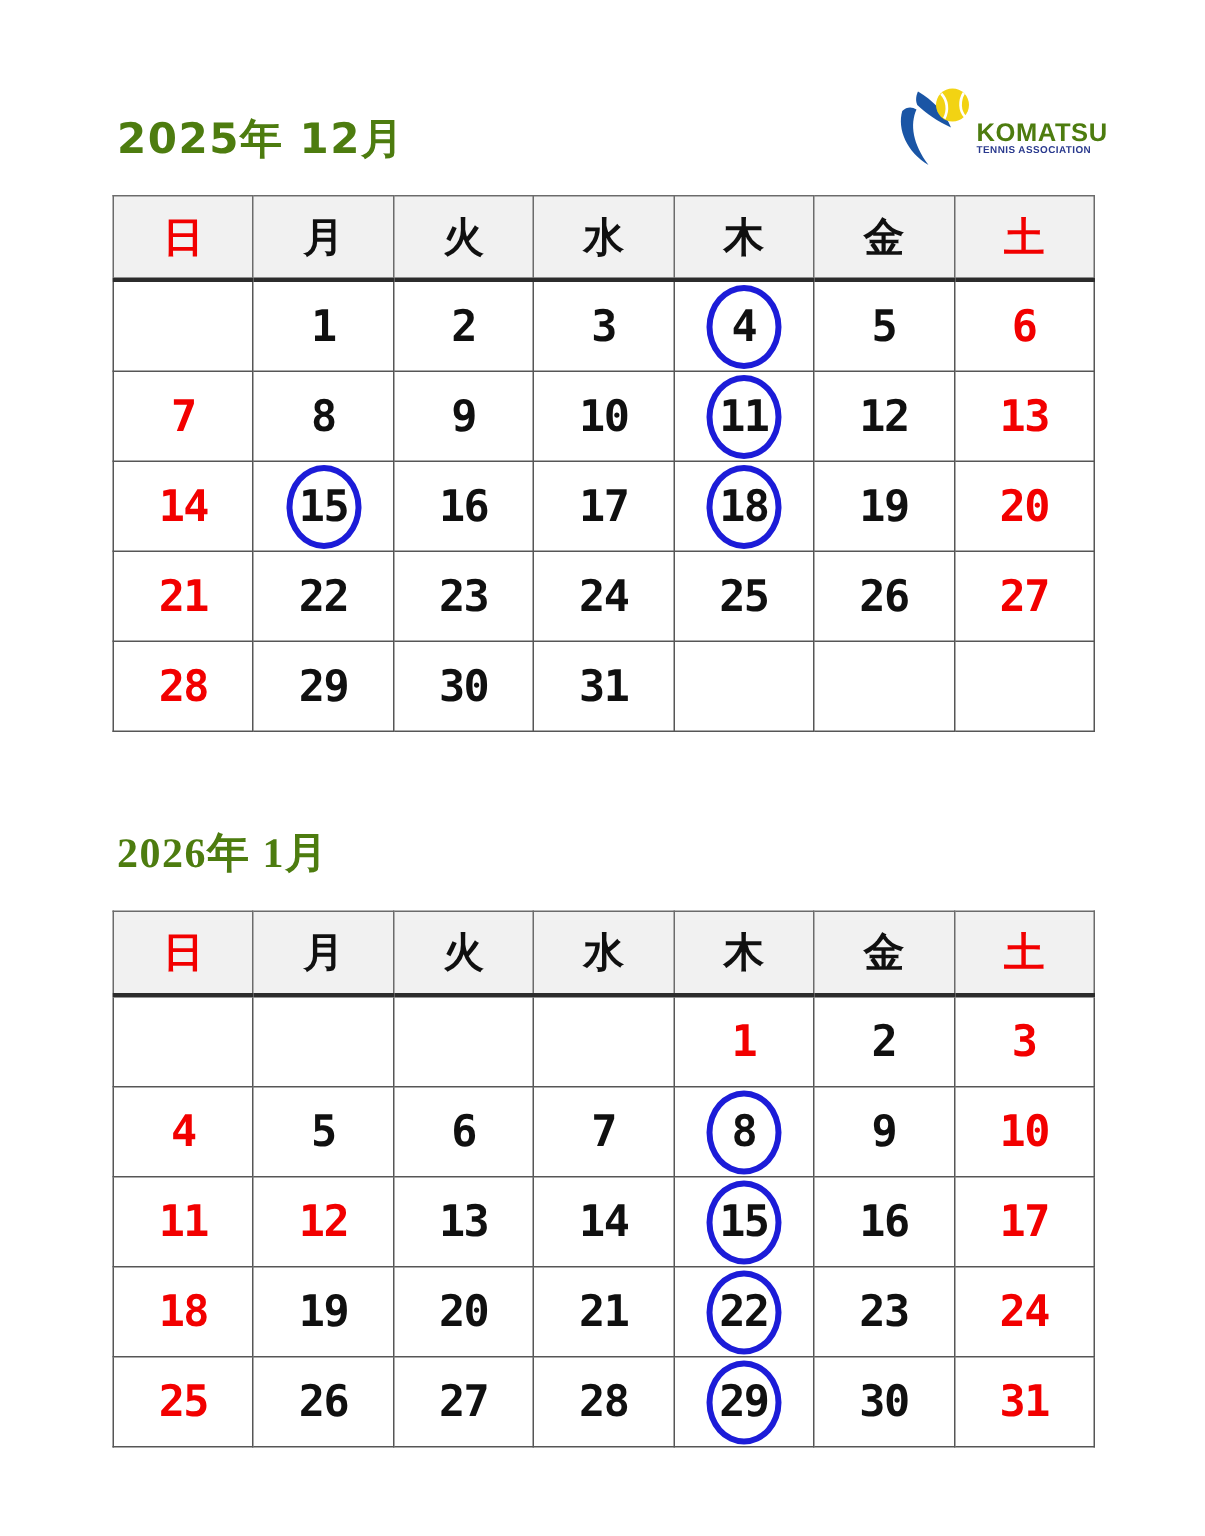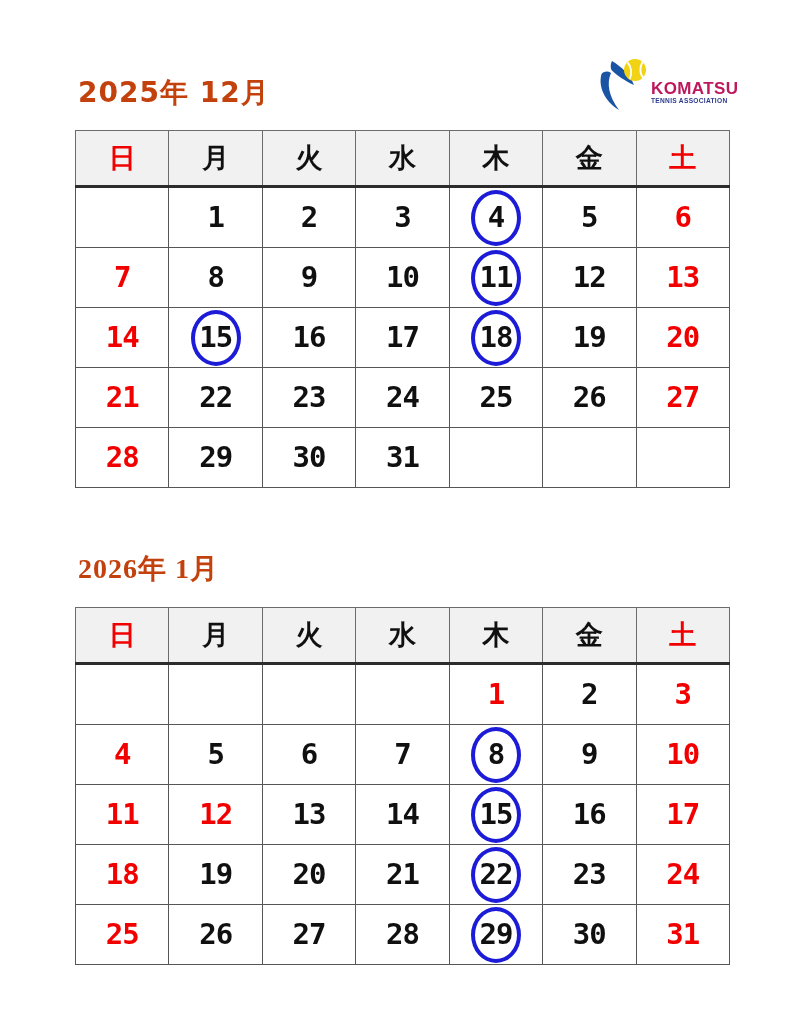--- a/index.html
+++ b/index.html
@@ -1,31 +1,31 @@
 <!DOCTYPE html>
 <html><head>
 <meta charset="utf-8">
 <style>
   html,body{margin:0;padding:0;}
   body{
     width:803px;height:1024px;position:relative;background:#ffffff;
     font-family:"DejaVu Sans",sans-serif;overflow:hidden;
   }
   .cal-title{
-    position:absolute;left:78px;font-size:28px;font-weight:bold;color:#c2410c;
+    position:absolute;left:78px;font-size:28px;font-weight:bold;color:#4d7c0f;
     letter-spacing:1px;font-family:"DejaVu Sans",sans-serif;white-space:nowrap;
   }
   #title1{top:74px;}
   #title2{top:550px;font-family:Liberation Serif, serif;}
 
   
   .logo{position:absolute;left:596px;top:56px;width:175px;height:58px;display:flex;align-items:center;}
   .logo-mark{width:54px;height:58px;flex:0 0 auto;}
   .logo-text{margin-left:1px;margin-top:14px;}
-  .logo-title{font-size:17px;font-weight:bold;color:#be185d;letter-spacing:0.4px;line-height:1.05;font-family:"Liberation Sans",sans-serif;}
+  .logo-title{font-size:17px;font-weight:bold;color:#4d7c0f;letter-spacing:0.4px;line-height:1.05;font-family:"Liberation Sans",sans-serif;}
   .logo-subtitle{font-size:6.6px;font-weight:bold;color:#2a3a8e;letter-spacing:0.3px;font-family:"Liberation Sans",sans-serif;}
 
   
   table.cal{
     position:absolute;left:75px;width:655px;border-collapse:collapse;table-layout:fixed;
     border:1px solid #828282;background:#ffffff;
   }
   #cal1{top:130px;}
   #cal2{top:607px;}
   table.cal th{

